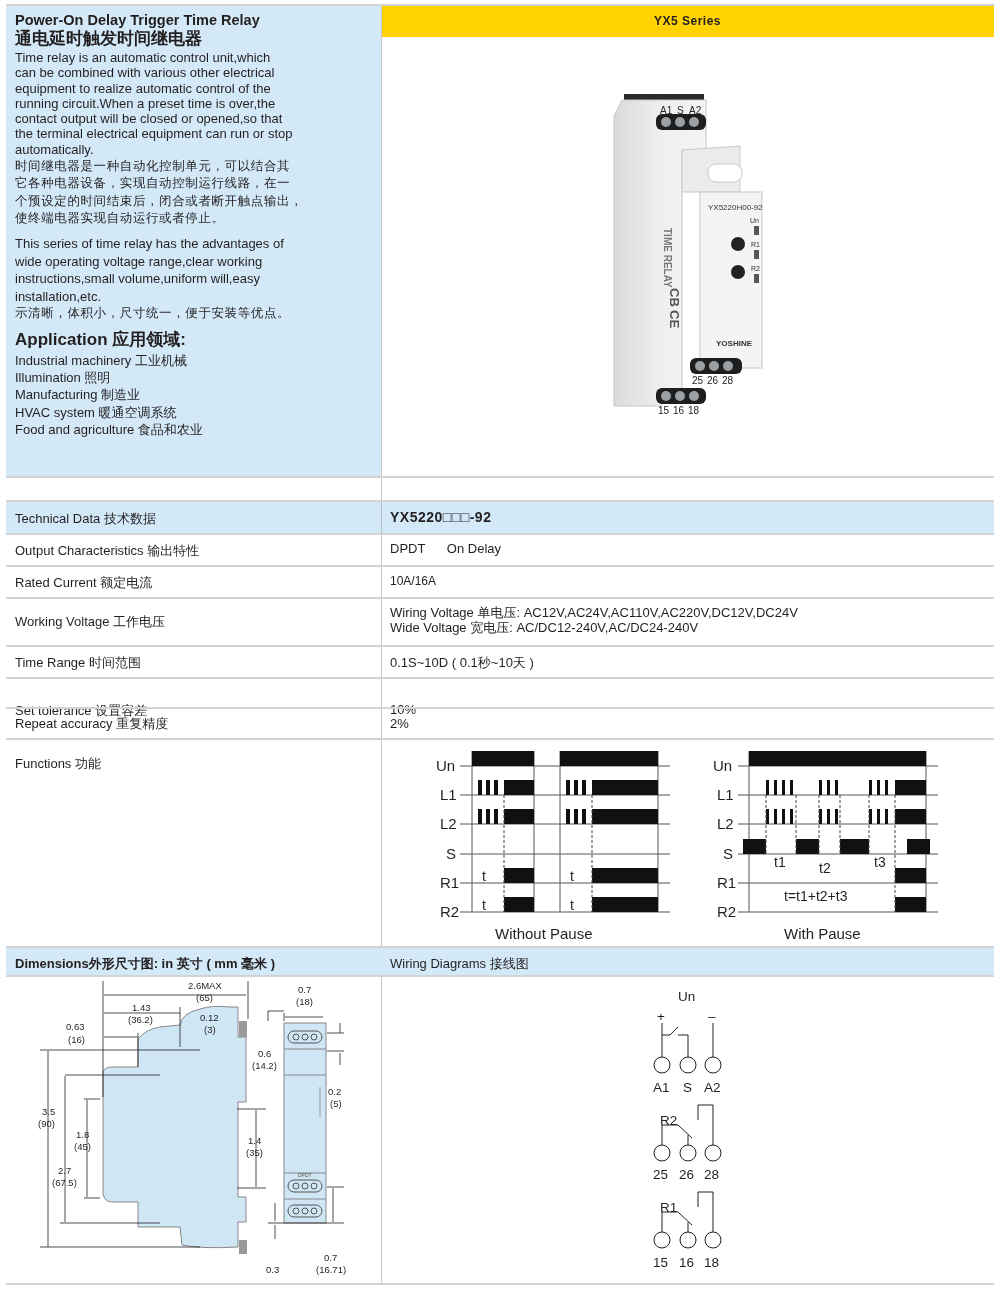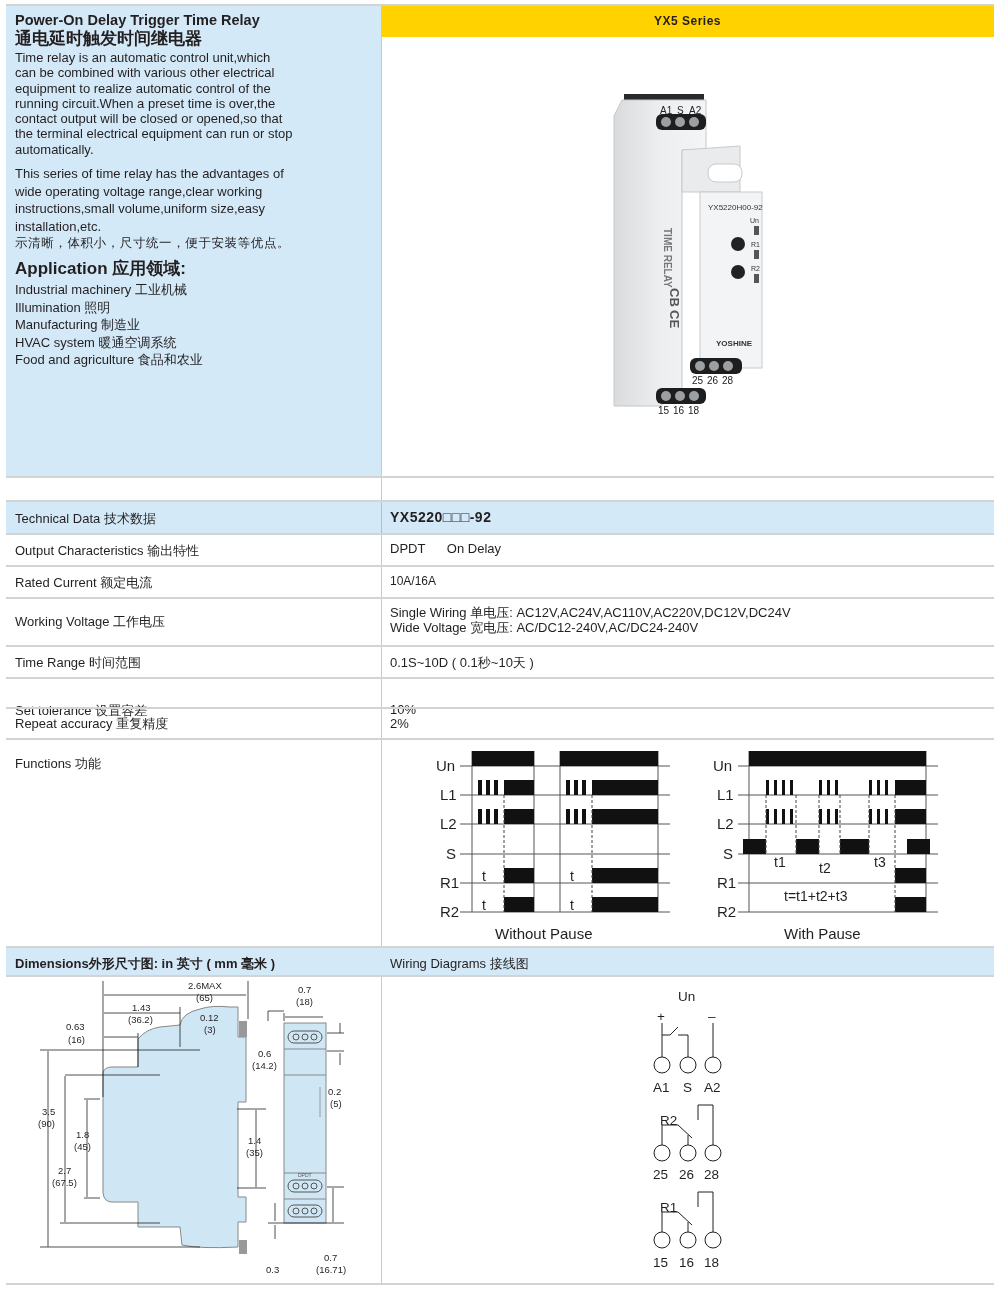--- a/index.html
+++ b/index.html
@@ -40,25 +40,31 @@
   <div class="t2">通电延时触发时间继电器</div>
   <div>
     <div class="p">Time relay is an automatic control unit,which</div>
     <div class="p">can be combined with various other electrical</div>
     <div class="p">equipment to realize automatic control of the</div>
     <div class="p">running circuit.When a preset time is over,the</div>
     <div class="p">contact output will be closed or opened,so that</div>
     <div class="p">the terminal electrical equipment can run or stop</div>
     <div class="p">automatically.</div>
   </div>
+  <div style="margin-top:1px;">
+    <div class="pc">时间继电器是一种自动化控制单元，可以结合其</div>
+    <div class="pc">它各种电器设备，实现自动控制运行线路，在一</div>
+    <div class="pc">个预设定的时间结束后，闭合或者断开触点输出，</div>
+    <div class="pc">使终端电器实现自动运行或者停止。</div>
+  </div>
   <div class="gap"></div>
   <div>
     <div class="p" style="line-height:17.5px">This series of time relay has the advantages of</div>
     <div class="p" style="line-height:17.5px">wide operating voltage range,clear working</div>
-    <div class="p" style="line-height:17.5px">instructions,small volume,uniform size,easy</div>
+    <div class="p" style="line-height:17.5px">instructions,small volume,uniform will,easy</div>
     <div class="p" style="line-height:17.5px">installation,etc.</div>
   </div>
   <div>
     <div class="pc">示清晰，体积小，尺寸统一，便于安装等优点。</div>
   </div>
   <div class="app">Application 应用领域:</div>
   <div>
     <div class="li">Industrial machinery 工业机械</div>
     <div class="li">Illumination 照明</div>
     <div class="li">Manufacturing 制造业</div>
@@ -146,21 +152,21 @@
 
 <div class="row" style="top:567px;height:30px;">
   <span class="c1" style="top:7px;">Rated Current 额定电流</span>
   <span class="c2" style="top:7px;font-size:12px;">10A/16A</span>
 </div>
 <div class="hline" style="left:6px;top:597px;width:988px;"></div>
 
 <div class="row" style="top:599px;height:46px;">
   <span class="c1" style="top:14px;">Working Voltage 工作电压</span>
   <span class="c2" style="top:6px;line-height:15px;">
-    <span style="display:block;">Single Wiring 单电压: AC12V,AC24V,AC110V,AC220V,DC12V,DC24V</span>
+    <span style="display:block;">Wiring Voltage 单电压: AC12V,AC24V,AC110V,AC220V,DC12V,DC24V</span>
     <span style="display:block;">Wide Voltage 宽电压: AC/DC12-240V,AC/DC24-240V</span>
   </span>
 </div>
 <div class="hline" style="left:6px;top:645px;width:988px;"></div>
 
 <div class="row" style="top:647px;height:22px;">
   <span class="c1" style="top:7px;">Time Range 时间范围</span>
   <span class="c2" style="top:7px;">0.1S~10D ( 0.1秒~10天 )</span>
 </div>
 <div class="hline" style="left:6px;top:677px;width:988px;"></div>

